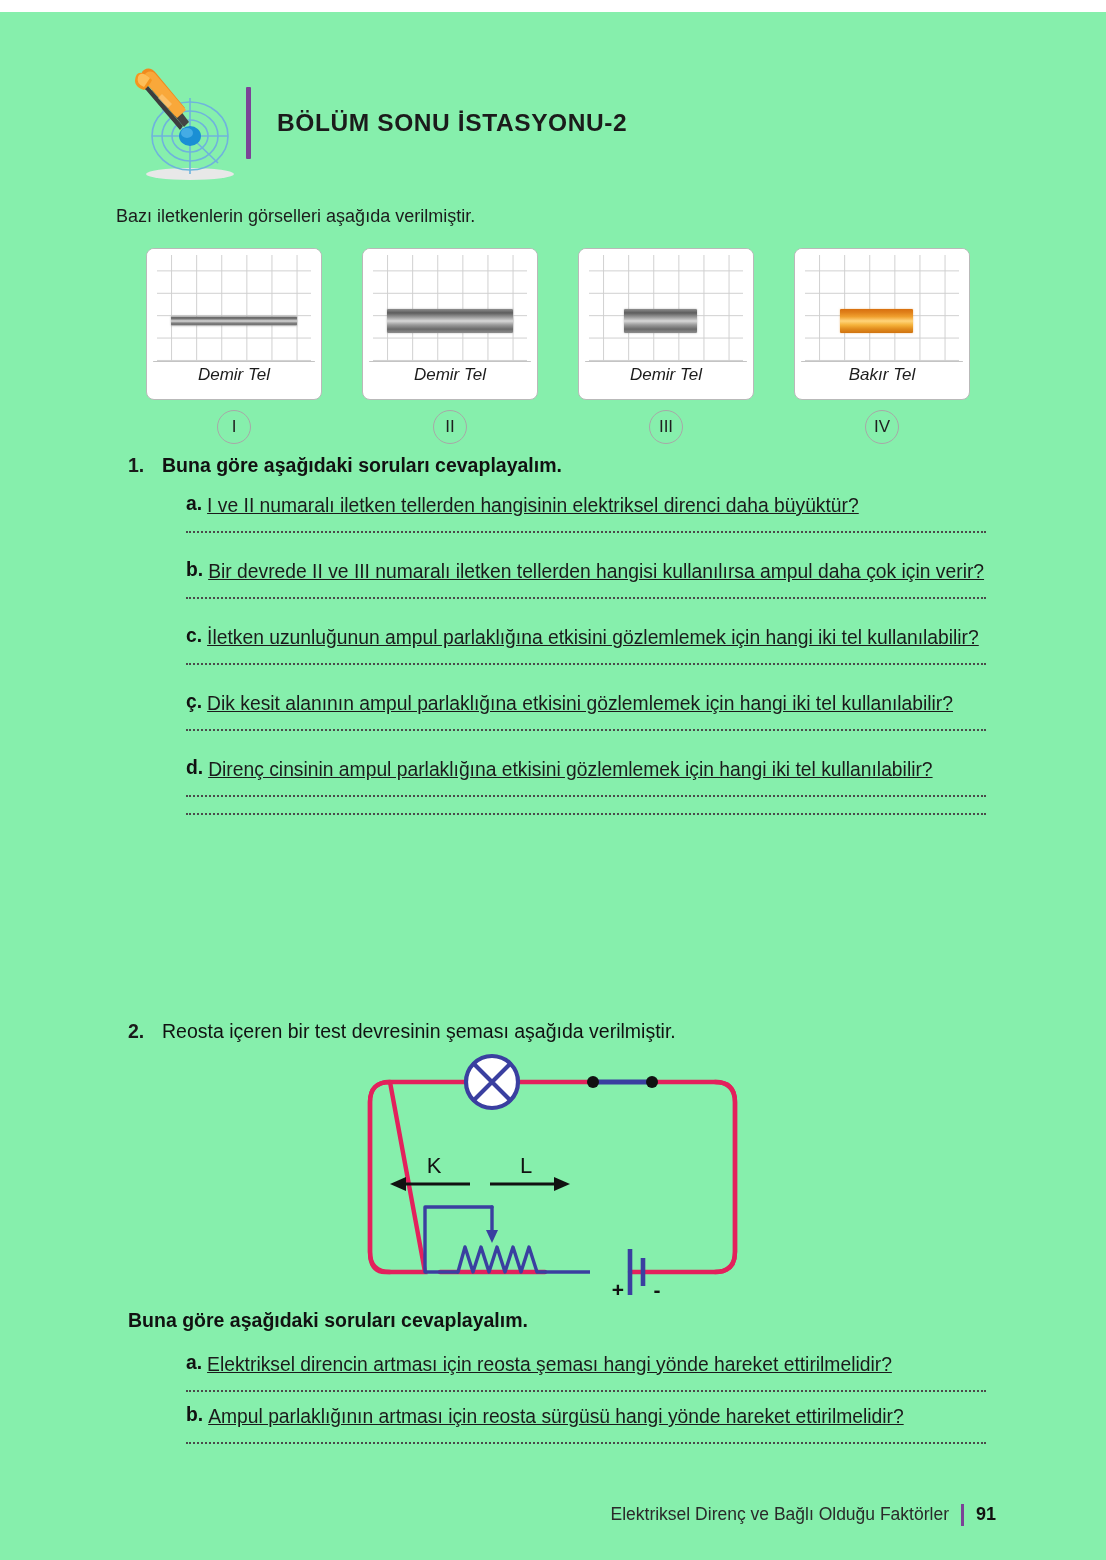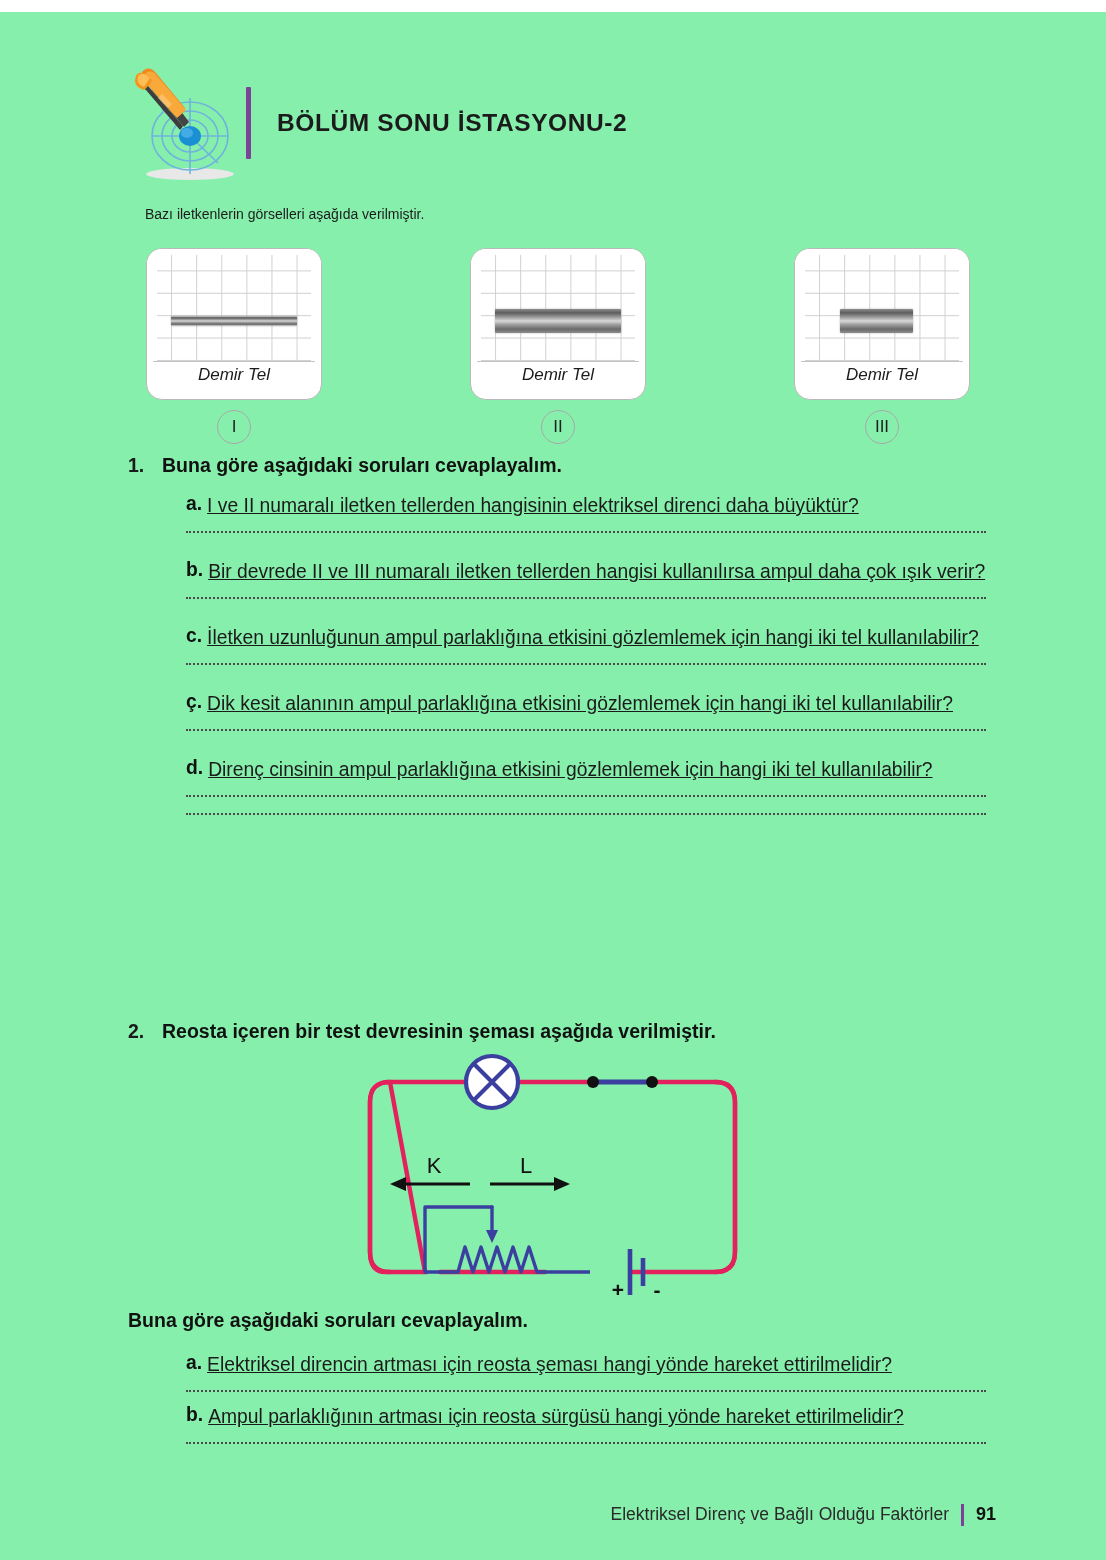--- a/index.html
+++ b/index.html
@@ -41,41 +41,41 @@
     font-size: 24.5px;
     font-weight: bold;
     letter-spacing: 0.6px;
     color: #1b1b1b;
     white-space: nowrap;
   }
 
   
   .intro {
     position: absolute;
-    left: 145px;
+    left: 116px;
     top: 194px;
-    font-size: 14px;
+    font-size: 18px;
     color: #1c1c1c;
   }
 
   
   .cards {
     position: absolute;
     left: 146px;
     top: 236px;
     width: 824px;
     display: flex;
     justify-content: space-between;
   }
   .card-wrap { width: 176px; display: flex; flex-direction: column; align-items: center; }
   .card {
     width: 176px;
     height: 152px;
     border: 1.4px solid #b9b9b9;
-    border-radius: 16px;
+    border-radius: 8px;
     background: #fff;
     position: relative;
     overflow: hidden;
   }
   .grid {
     position: absolute;
     left: 0; top: 0; right: 0;
     height: 112px;
     background-image:
       linear-gradient(to right, #cfcfcf 1px, transparent 1px),
@@ -144,21 +144,21 @@
     font-size: 19.5px;
     font-weight: bold;
     width: 34px;
     flex: 0 0 34px;
   }
   .q-head {
     font-size: 19.5px;
     font-weight: bold;
     color: #111;
   }
-  .q-head.normal { font-weight: bold; }
+  .q-head.normal { font-weight: normal; }
 
   .sub {
     position: absolute;
     left: 186px;
     width: 800px;
   }
   .sub-row { display: flex; align-items: flex-start; }
   .sub-letter {
     font-size: 19.3px;
     font-weight: bold;
@@ -281,20 +281,32 @@
         <div class="grid-mask-t"></div>
         <div class="grid-mask-l"></div>
         <div class="grid-mask-r"></div>
         <div class="wire iron" style="left:26%; top:48%; width:42%; height:24px;"></div>
         <div class="card-sep"></div>
         <div class="card-label">Demir Tel</div>
       </div>
       <div class="roman">III</div>
     </div>
 
+    <div class="card-wrap">
+      <div class="card">
+        <div class="grid"></div>
+        <div class="grid-mask-t"></div>
+        <div class="grid-mask-l"></div>
+        <div class="grid-mask-r"></div>
+        <div class="wire copper" style="left:26%; top:48%; width:42%; height:24px;"></div>
+        <div class="card-sep"></div>
+        <div class="card-label">Bakır Tel</div>
+      </div>
+      <div class="roman">IV</div>
+    </div>
 
   </div>
 
   <div class="q-num-row" style="left:128px; top:442px;">
     <div class="q-num">1.</div>
     <div class="q-head">Buna göre aşağıdaki soruları cevaplayalım.</div>
   </div>
 
   <div class="sub" style="top:481px;">
 
@@ -302,21 +314,21 @@
       <div class="sub-row">
         <div class="sub-letter">a.</div>
         <div class="sub-text">I ve II numaralı iletken tellerden hangisinin elektriksel direnci daha büyüktür?</div>
       </div>
       <div class="dots"></div>
     </div>
 
     <div class="blk">
       <div class="sub-row">
         <div class="sub-letter">b.</div>
-        <div class="sub-text">Bir devrede II ve III numaralı iletken tellerden hangisi kullanılırsa ampul daha çok ışık verir?</div>
+        <div class="sub-text">Bir devrede II ve III numaralı iletken tellerden hangisi kullanılırsa ampul daha çok için verir?</div>
       </div>
       <div class="dots"></div>
     </div>
 
     <div class="blk">
       <div class="sub-row">
         <div class="sub-letter">c.</div>
         <div class="sub-text">İletken uzunluğunun ampul parlaklığına etkisini gözlemlemek için hangi iki tel kullanılabilir?</div>
       </div>
       <div class="dots"></div>

